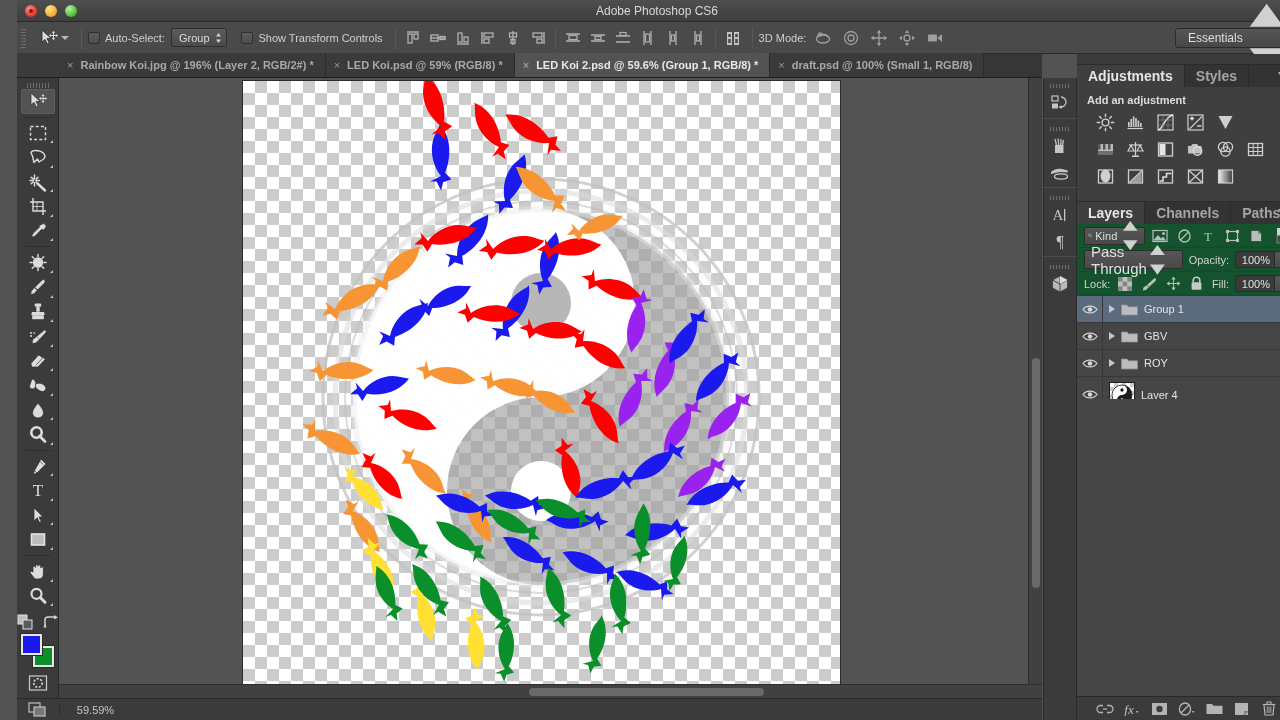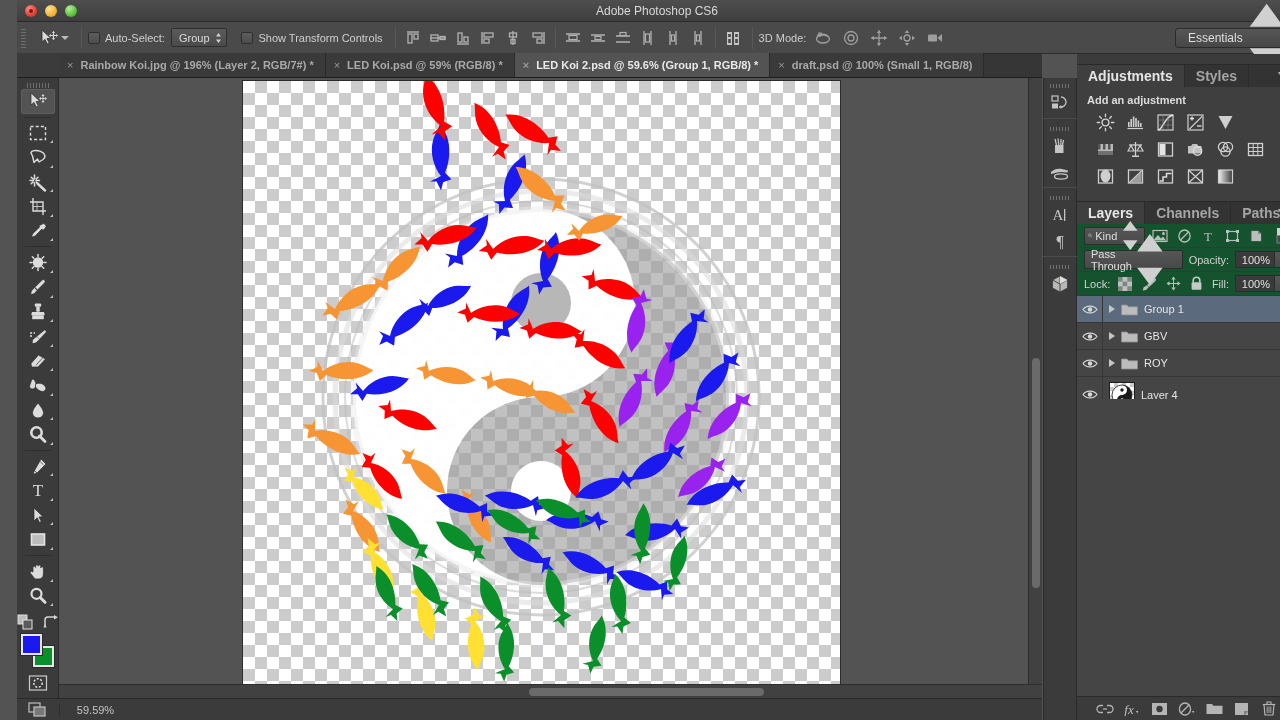--- a/index.html
+++ b/index.html
@@ -192,21 +192,21 @@
 
   .layers-body { background: #14532d; }
   .lrow { display: flex; align-items: center; height: 24px; padding: 0 7px; gap: 6px;
      border-bottom: 1px solid #373737; }
   .kind-sel { height: 18px; width: 66px; background: linear-gradient(#565656,#494949);
     border: 1px solid #2c2c2c; border-radius: 2px; display:flex; align-items:center;
     gap: 3px; padding: 0 3px; font-size: 11px; color: #dedede; position: relative; }
   .filt-ic { width: 20px; height: 18px; display:flex; align-items:center; justify-content:center; opacity:.9; }
   .blend-sel { height: 19px; width: 106px; background: linear-gradient(#565656,#494949);
     border: 1px solid #2c2c2c; border-radius: 2px; display:flex; align-items:center;
-    padding: 0 14px 0 6px; font-size: 11px; color: #e0e0e0; position: relative; }
+    padding: 0 14px 0 6px; font-size: 15px; color: #e0e0e0; position: relative; }
   .numfield { height: 17px; width: 40px; background: #3a3a3a; border: 1px solid #2b2b2b;
     display: flex; align-items: center; justify-content: flex-end; padding-right: 4px;
     font-size: 11px; color: #e0e0e0; }
   .numstep { width: 15px; height: 17px; background: linear-gradient(#565656,#494949);
     border: 1px solid #2b2b2b; border-left: none; display:flex; align-items:center;
     justify-content:center; }
   .lbl-s { font-size: 11px; color: #d2d2d2; }
 
   .layerlist { background: #454545; }
   .layer {
@@ -448,21 +448,21 @@
           <path d="M3.5 11 L6 7.6 L1 7.6 Z" fill="#d0d0d0"></path>
         </svg>
       </div>
     </div>
   </div>
 
   <div class="tabbar">
     <div class="ltoolgap"></div>
     <div class="tab">
       <span class="x">×</span>
-      <span class="lbl">Rainbow Koi.jpg @ 196% (Layer 2, RGB/7#) *</span>
+      <span class="lbl">Rainbow Koi.jpg @ 196% (Layer 2, RGB/2#) *</span>
     </div>
     <div class="tab">
       <span class="x">×</span>
       <span class="lbl">LED Koi.psd @ 59% (RGB/8) *</span>
     </div>
     <div class="tab active">
       <span class="x">×</span>
       <span class="lbl">LED Koi 2.psd @ 59.6% (Group 1, RGB/8) *</span>
     </div>
     <div class="tab">

